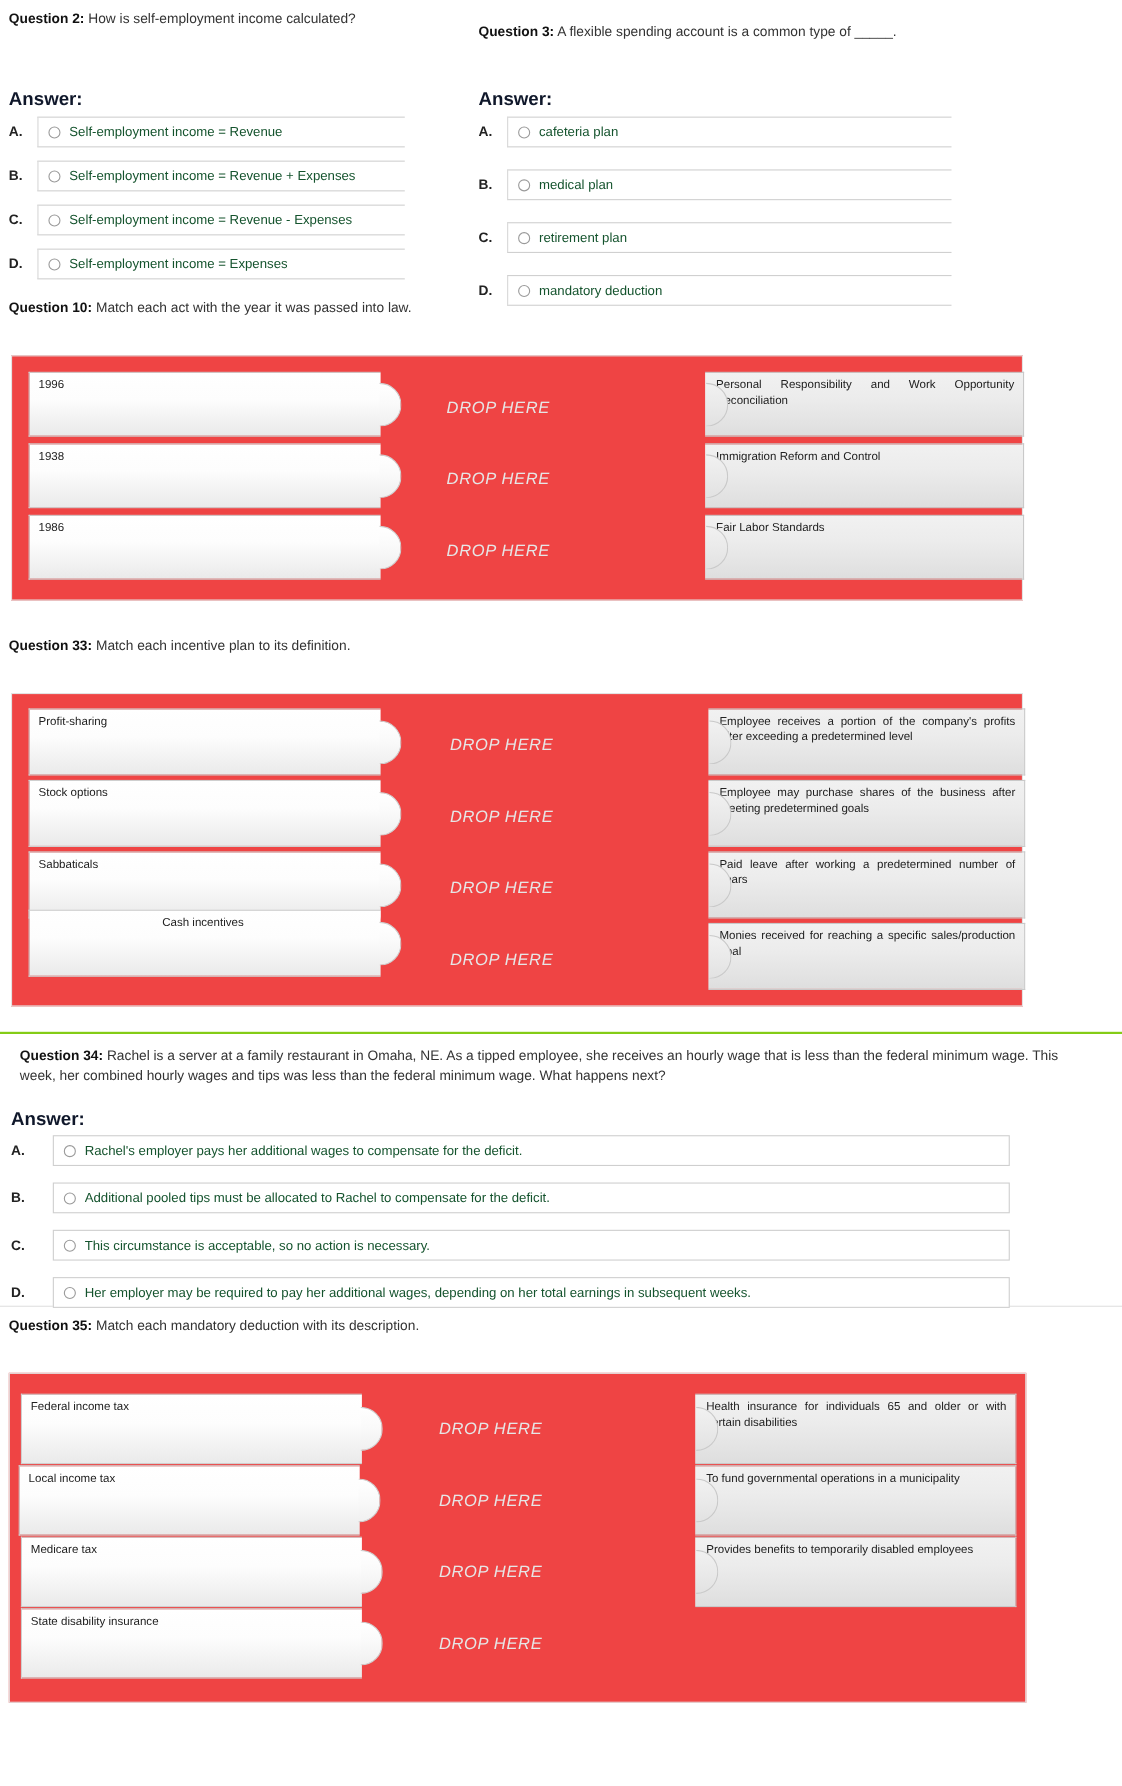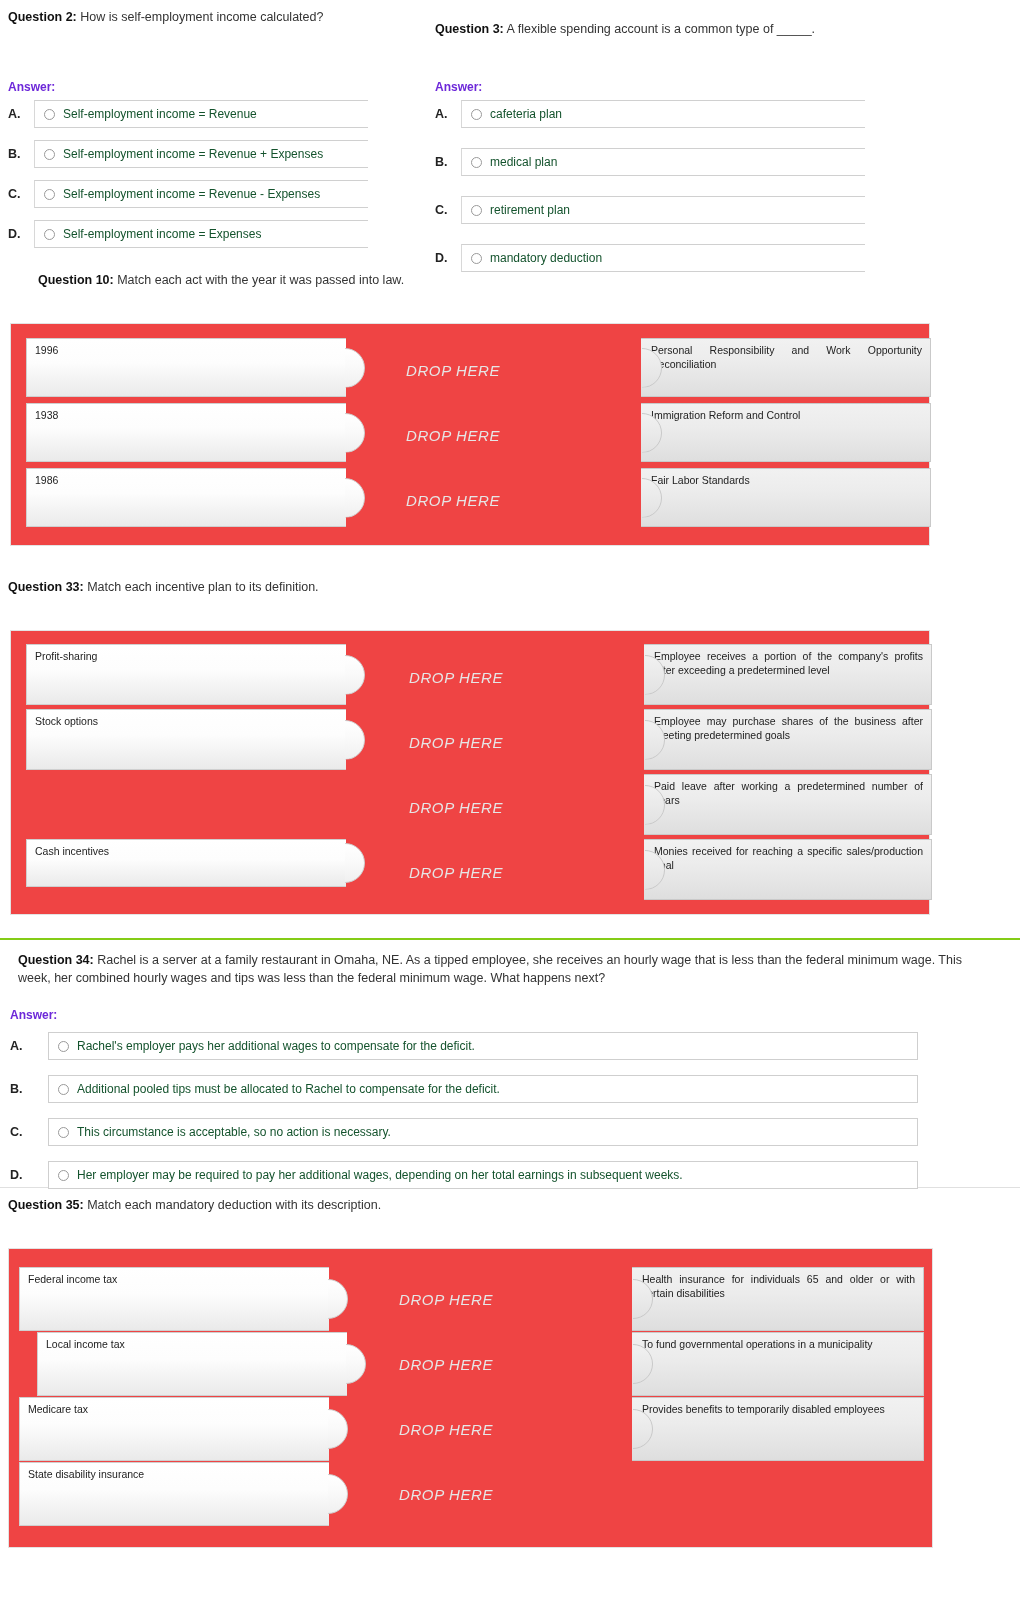--- a/index.html
+++ b/index.html
@@ -7,21 +7,21 @@
     width:1020px;height:1624px;background:#fff;
     font-family:"Liberation Sans","DejaVu Sans",sans-serif;
     color:#222;font-size:12px;-webkit-font-smoothing:antialiased;
     position:relative;overflow:hidden;
   }
   .page{position:relative;width:1020px;height:1624px;}
 
   
   .qline{font-size:12.5px;color:#333;line-height:1.45;}
   .qline b{font-weight:bold;color:#111;}
-  .answer-label{font-weight:bold;font-size:12px;color:#6d28d9;margin:0 0 6px 0;}
+  .answer-label{font-weight:bold;font-size:17px;color:#0f172a;margin:0 0 6px 0;}
 
   
   .mcq-row{display:flex;align-items:center;margin-bottom:12px;}
   .mcq-letter{font-weight:bold;font-size:12.5px;width:26px;flex:0 0 26px;color:#222;}
   .mcq-box{
     flex:1 1 auto;border-top:1px solid #d0d0d0;border-bottom:1px solid #d0d0d0;
     border-left:1px solid #d8d8d8;border-right:none;
     background:#fff;height:28px;display:flex;align-items:center;padding-left:9px;
     box-sizing:border-box;
   }
@@ -150,21 +150,21 @@
     </div>
     <div class="mcq-row">
       <span class="mcq-letter">D.</span>
       <div class="mcq-box">
         <span class="radio"></span>
         <span class="mcq-text">mandatory deduction</span>
       </div>
     </div>
   </div>
 
-  <div class="qline" style="position:absolute;left:8px;top:271px;margin-left:30px;">
+  <div class="qline" style="position:absolute;left:8px;top:271px;">
     <b>Question 10:</b>
     <span>Match each act with the year it was passed into law.</span>
   </div>
 
   <div class="match-wrap" style="position:absolute;left:10px;top:323px;width:920px;height:223px;">
 
     <div class="tile tile-left" style="left:15px;top:14px;width:320px;height:59px;">
       <span class="tx">1996</span>
       <span class="tab"></span>
     </div>
@@ -203,21 +203,25 @@
   <div class="match-wrap" style="position:absolute;left:10px;top:630px;width:920px;height:285px;">
 
     <div class="tile tile-left" style="left:15px;top:13px;width:320px;height:61px;">
       <span class="tx">Profit-sharing</span>
       <span class="tab"></span>
     </div>
     <div class="tile tile-left" style="left:15px;top:78px;width:320px;height:61px;">
       <span class="tx">Stock options</span>
       <span class="tab"></span>
     </div>
-    <div class="tile tile-left" style="left:15px;top:208px;width:320px;height:48px;">
+    <div class="tile tile-left" style="left:15px;top:143px;width:320px;height:61px;">
+      <span class="tx">Sabbaticals</span>
+      <span class="tab"></span>
+    </div>
+    <div class="tile tile-left" style="left:15px;top:196px;width:320px;height:61px;text-align:center;">
       <span class="tx">Cash incentives</span>
       <span class="tab"></span>
     </div>
 
     <div class="drophere" style="left:398px;top:38px;">DROP HERE</div>
     <div class="drophere" style="left:398px;top:103px;">DROP HERE</div>
     <div class="drophere" style="left:398px;top:168px;">DROP HERE</div>
     <div class="drophere" style="left:398px;top:233px;">DROP HERE</div>
 
     <div class="tile-right" style="left:633px;top:13px;width:288px;height:61px;">
@@ -282,21 +286,21 @@
     <b>Question 35:</b>
     <span>Match each mandatory deduction with its description.</span>
   </div>
 
   <div class="match-wrap" style="position:absolute;left:8px;top:1248px;width:925px;height:300px;">
 
     <div class="tile tile-left" style="left:10px;top:18px;width:310px;height:64px;padding-left:41px;">
       <span class="tx">Federal income tax</span>
       <span class="tab"></span>
     </div>
-    <div class="tile tile-left" style="left:28px;top:83px;width:310px;height:64px;">
+    <div class="tile tile-left" style="left:8px;top:83px;width:310px;height:64px;">
       <span class="tx">Local income tax</span>
       <span class="tab"></span>
     </div>
     <div class="tile tile-left" style="left:10px;top:213px;width:310px;height:64px;">
       <span class="tx">State disability insurance</span>
       <span class="tab"></span>
     </div>
     <div class="tile tile-left" style="left:10px;top:148px;width:310px;height:64px;">
       <span class="tx">Medicare tax</span>
       <span class="tab"></span>

